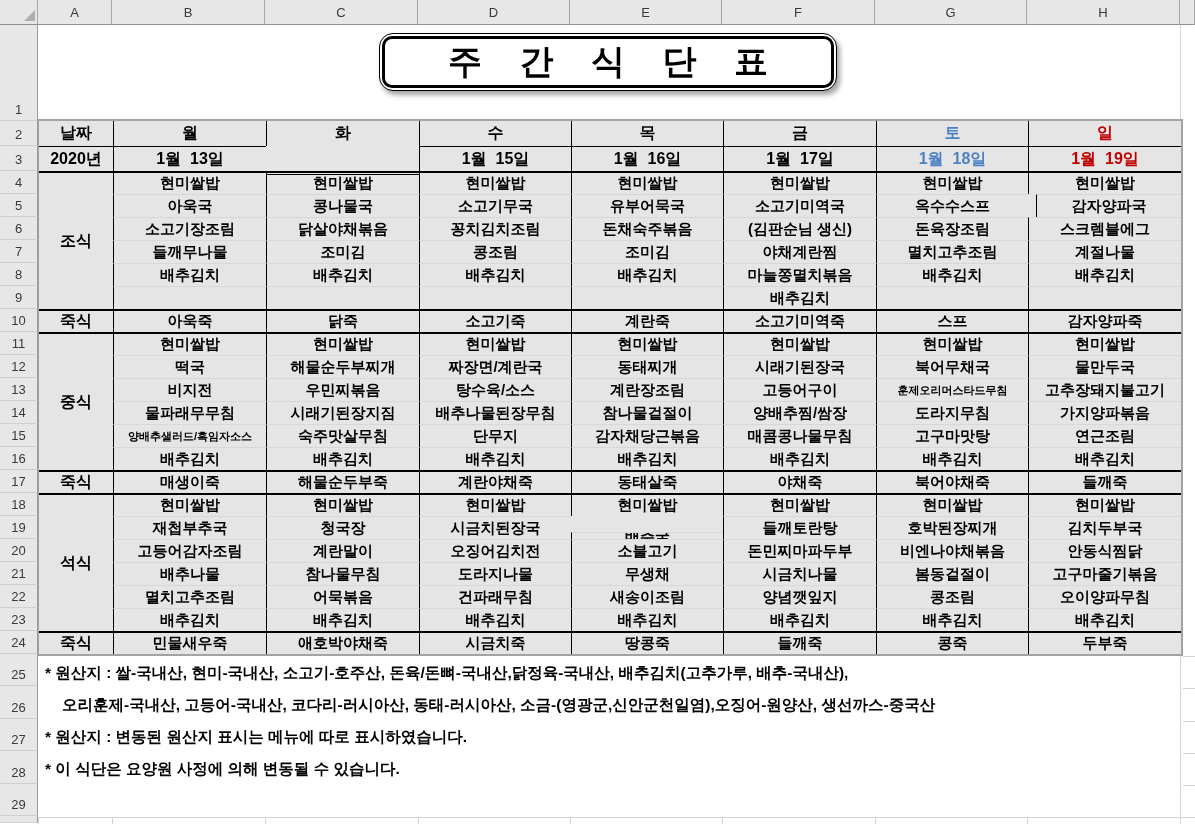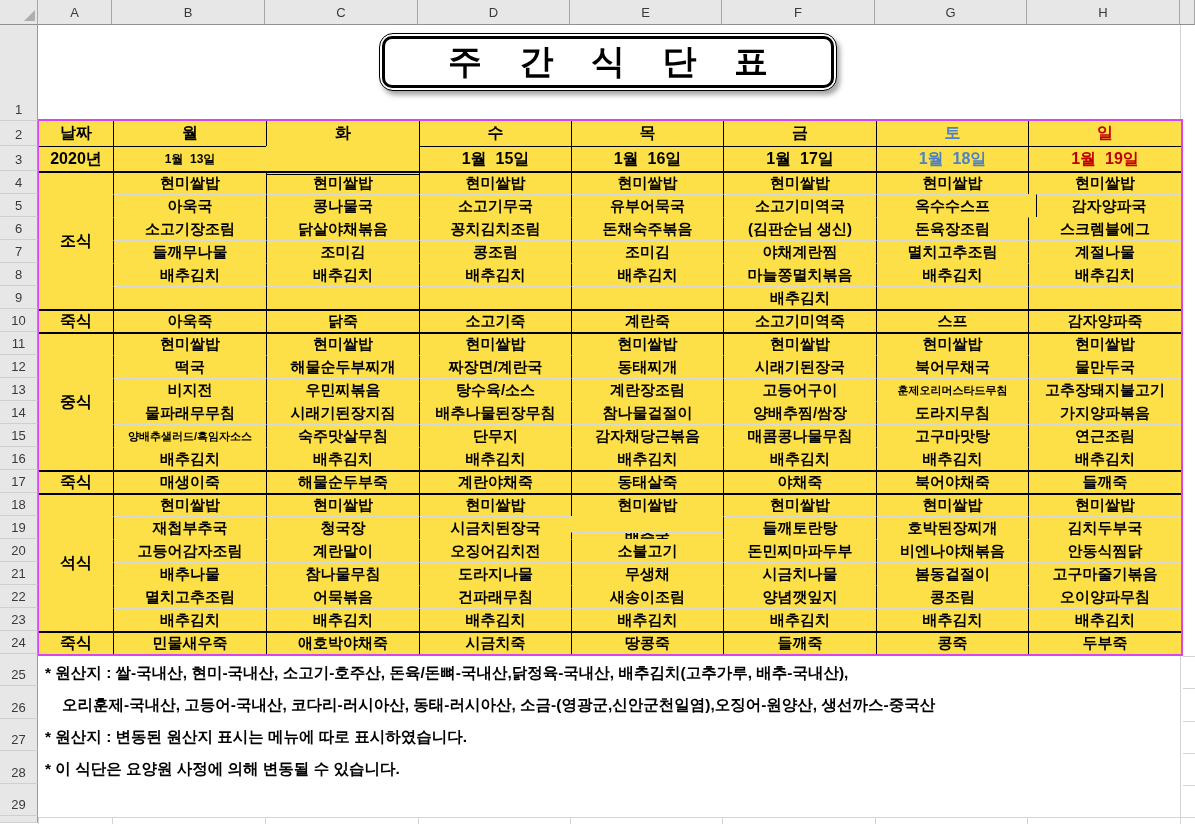--- a/index.html
+++ b/index.html
@@ -21,22 +21,22 @@
       padding-bottom:3px;font-size:13px;color:#3a3a3a;}
   .gridline{position:absolute;background:#d4d4d4;z-index:0;}
   
   #title-box{position:absolute;left:379px;top:33px;width:458px;height:58px;z-index:4;
       border:1px solid #000;border-radius:14px;padding:2px;background:#fff;box-sizing:border-box;
       box-shadow:3px 4px 5px rgba(90,90,90,0.55);}
   #title-inner{height:100%;border:3px solid #000;border-radius:10px;box-sizing:border-box;
       display:flex;align-items:center;justify-content:center;
       font-size:34px;font-weight:bold;letter-spacing:14px;padding-left:14px;}
   
-  #sheet-table{position:absolute;left:37px;top:119px;z-index:2;background:#fde047;
-      border:2px solid #d946ef;display:grid;
+  #sheet-table{position:absolute;left:37px;top:119px;z-index:2;background:#e5e5e5;
+      border:2px solid #a3a3a3;display:grid;
       grid-template-columns:74px 153px 153px 152px 152px 153px 152px 153px;
       grid-template-rows:25px 25px repeat(21,23px);}
   .c{display:flex;align-items:center;justify-content:center;font-weight:bold;
      font-size:15px;box-sizing:border-box;overflow:hidden;white-space:nowrap;}
   
   #notes{position:absolute;left:38px;top:657px;width:1169px;z-index:1;
       font-weight:bold;font-size:15.5px;}
   .note{height:32.2px;display:flex;align-items:center;padding-left:7px;white-space:nowrap;}
   .note-indent{padding-left:24px;}
 </style>
@@ -119,21 +119,21 @@
 <div id="sheet-table">
     <div class="c" style="grid-area: 1 / 1; font-size: 16px;">날짜</div>
     <div class="c" style="grid-area: 1 / 2; border-left: 1px solid rgb(0, 0, 0); color: rgb(0, 0, 0); font-size: 16px;">월</div>
     <div class="c" style="grid-area: 1 / 3; border-left: 1px solid rgb(0, 0, 0); color: rgb(0, 0, 0); font-size: 16px;">화</div>
     <div class="c" style="grid-area: 1 / 4; border-left: 1px solid rgb(0, 0, 0); color: rgb(0, 0, 0); font-size: 16px;">수</div>
     <div class="c" style="grid-area: 1 / 5; border-left: 1px solid rgb(0, 0, 0); color: rgb(0, 0, 0); font-size: 16px;">목</div>
     <div class="c" style="grid-area: 1 / 6; border-left: 1px solid rgb(0, 0, 0); color: rgb(0, 0, 0); font-size: 16px;">금</div>
     <div class="c" style="grid-area: 1 / 7; border-left: 1px solid rgb(0, 0, 0); color: rgb(78, 129, 196); font-size: 16px;">토</div>
     <div class="c" style="grid-area: 1 / 8; border-left: 1px solid rgb(0, 0, 0); color: rgb(192, 0, 0); font-size: 16px;">일</div>
     <div class="c" style="grid-area: 2 / 1; border-top: 1px solid rgb(0, 0, 0); font-size: 16px;">2020년</div>
-    <div class="c" style="grid-area: 2 / 2; border-top: 1px solid rgb(0, 0, 0); border-left: 1px solid rgb(0, 0, 0); color: rgb(0, 0, 0); font-size: 12px; white-space: pre;">1월  13일</div>
+    <div class="c" style="grid-area: 2 / 2; border-top: 1px solid rgb(0, 0, 0); border-left: 1px solid rgb(0, 0, 0); color: rgb(0, 0, 0); font-size: 16px; white-space: pre;">1월  13일</div>
     <div class="c" style="grid-area: 2 / 3; border-top: 1px solid rgb(0, 0, 0); border-left: 1px solid rgb(0, 0, 0); color: rgb(0, 0, 0); font-size: 20px; white-space: pre; margin-top: 28px;">1월  14일</div>
     <div class="c" style="grid-area: 2 / 4; border-top: 1px solid rgb(0, 0, 0); border-left: 1px solid rgb(0, 0, 0); color: rgb(0, 0, 0); font-size: 16px; white-space: pre;">1월  15일</div>
     <div class="c" style="grid-area: 2 / 5; border-top: 1px solid rgb(0, 0, 0); border-left: 1px solid rgb(0, 0, 0); color: rgb(0, 0, 0); font-size: 16px; white-space: pre;">1월  16일</div>
     <div class="c" style="grid-area: 2 / 6; border-top: 1px solid rgb(0, 0, 0); border-left: 1px solid rgb(0, 0, 0); color: rgb(0, 0, 0); font-size: 16px; white-space: pre;">1월  17일</div>
     <div class="c" style="grid-area: 2 / 7; border-top: 1px solid rgb(0, 0, 0); border-left: 1px solid rgb(0, 0, 0); color: rgb(78, 129, 196); font-size: 16px; white-space: pre;">1월  18일</div>
     <div class="c" style="grid-area: 2 / 8; border-top: 1px solid rgb(0, 0, 0); border-left: 1px solid rgb(0, 0, 0); color: rgb(192, 0, 0); font-size: 16px; white-space: pre;">1월  19일</div>
     <div class="c" style="grid-area: 3 / 1 / span 6; border-top: 2px solid rgb(0, 0, 0); font-size: 16px;">조식</div>
     <div class="c" style="grid-area: 3 / 2; border-left: 1px solid rgb(0, 0, 0); border-top: 2px solid rgb(0, 0, 0);">현미쌀밥</div>
     <div class="c" style="grid-area: 3 / 3; border-left: 1px solid rgb(0, 0, 0); border-top: 2px solid rgb(0, 0, 0);">현미쌀밥</div>
     <div class="c" style="grid-area: 3 / 4; border-left: 1px solid rgb(0, 0, 0); border-top: 2px solid rgb(0, 0, 0);">현미쌀밥</div>

